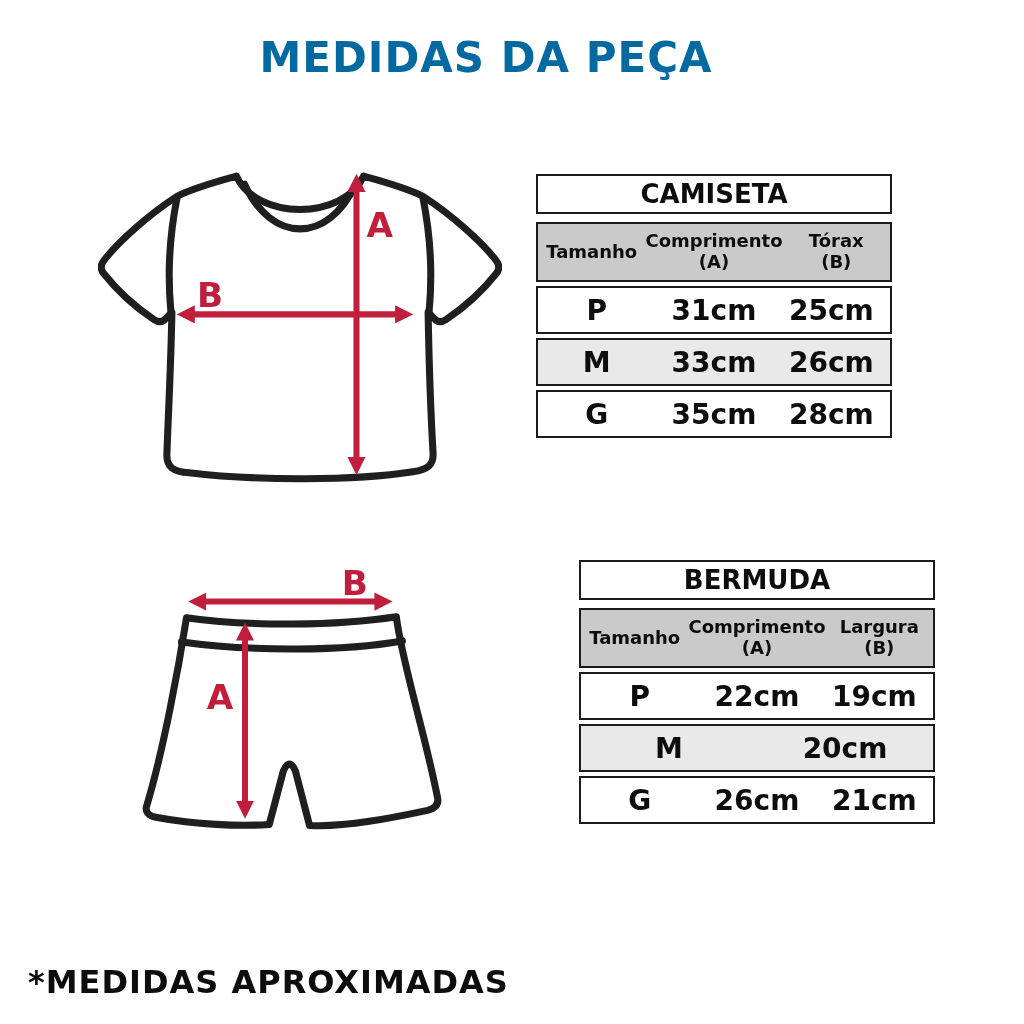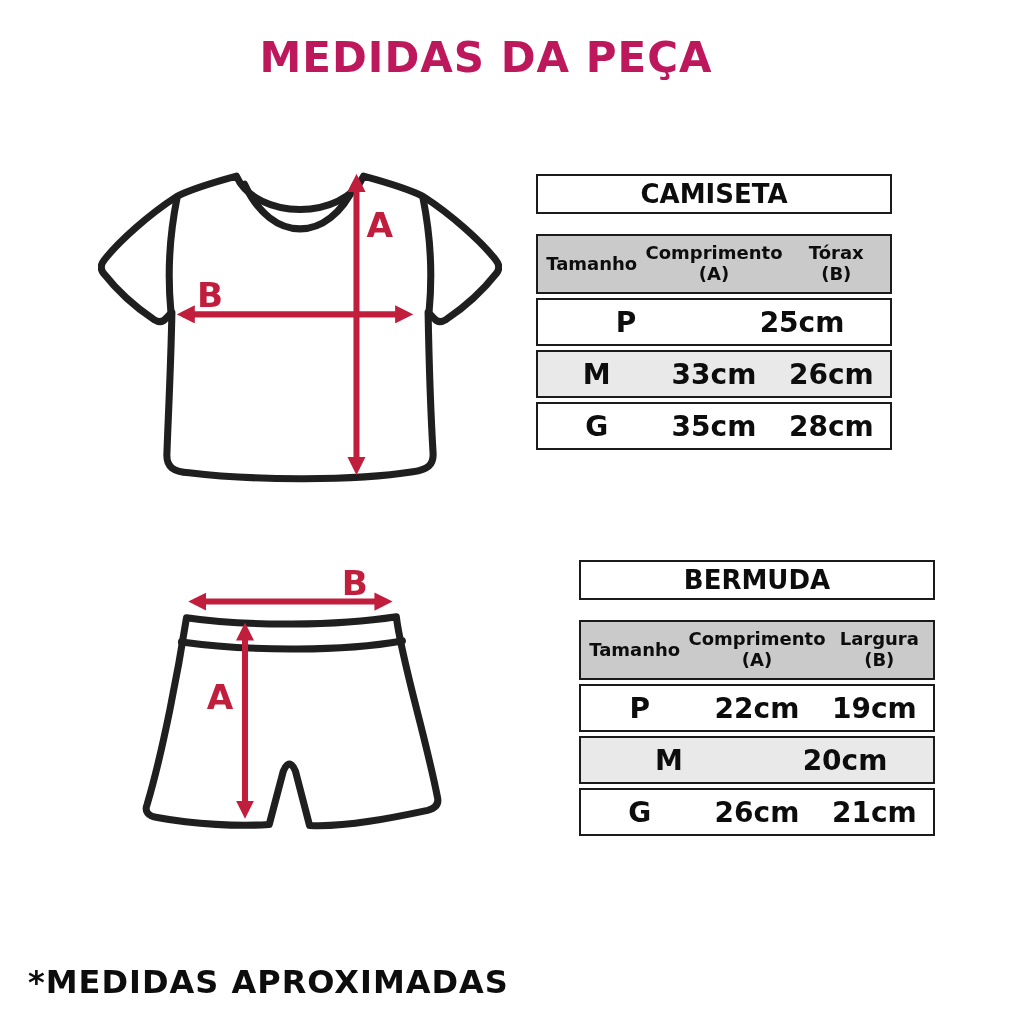--- a/index.html
+++ b/index.html
@@ -3,40 +3,40 @@
 <meta charset="utf-8">
 <style>
   html,body{margin:0;padding:0;background:#ffffff;}
   #canvas{
     position:relative;width:1024px;height:1024px;background:#ffffff;overflow:hidden;
     font-family:"DejaVu Sans","Liberation Sans",sans-serif;color:#111111;
   }
   
   .page-title{
     position:absolute;top:33px;left:0;width:972px;text-align:center;
-    font-size:42px;font-weight:bold;letter-spacing:1px;color:#be185d;
+    font-size:42px;font-weight:bold;letter-spacing:1px;color:#0369a1;
   }
   .footnote{
     position:absolute;top:963px;left:28px;
     font-size:32px;font-weight:bold;letter-spacing:1px;color:#0d0d0d;
   }
   
   .fig{position:absolute;}
   .fig-tshirt{left:98px;top:156px;width:404px;height:348px;}
   .fig-shorts{left:128px;top:556px;width:348px;height:308px;}
   
   .size-table{position:absolute;width:356px;}
   .tbl-camiseta{left:536px;top:174px;}
   .tbl-bermuda{left:535px;top:560px;padding-left:44px;}
   .t-title{
     border:2px solid #1b1b1b;background:#ffffff;text-align:center;
     font-weight:bold;font-size:26px;padding:3px 0;color:#0d0d0d;
   }
   .t-head{
-    border:2px solid #1b1b1b;background:#cacaca;margin-top:20px;
+    border:2px solid #1b1b1b;background:#cacaca;margin-top:8px;
     display:flex;align-items:center;min-height:56px;
     font-weight:bold;font-size:18px;line-height:1.15;text-align:center;color:#0d0d0d;
   }
   .t-row{
     border:2px solid #1b1b1b;background:#ffffff;margin-top:4px;
     display:flex;align-items:center;height:44px;
     font-weight:bold;font-size:28px;text-align:center;color:#0d0d0d;
   }
   .t-row.alt{background:#e9e9e9;}
   .c{flex:1 1 0;}
@@ -125,20 +125,21 @@
         <span>Comprimento</span>
         <span class="sub">(A)</span>
       </div>
       <div class="c">
         <span>Tórax</span>
         <span class="sub">(B)</span>
       </div>
     </div>
     <div class="t-row">
       <div class="c">P</div>
+      <div class="c">31cm</div>
       <div class="c">25cm</div>
     </div>
     <div class="t-row alt">
       <div class="c">M</div>
       <div class="c">33cm</div>
       <div class="c">26cm</div>
     </div>
     <div class="t-row">
       <div class="c">G</div>
       <div class="c">35cm</div>

